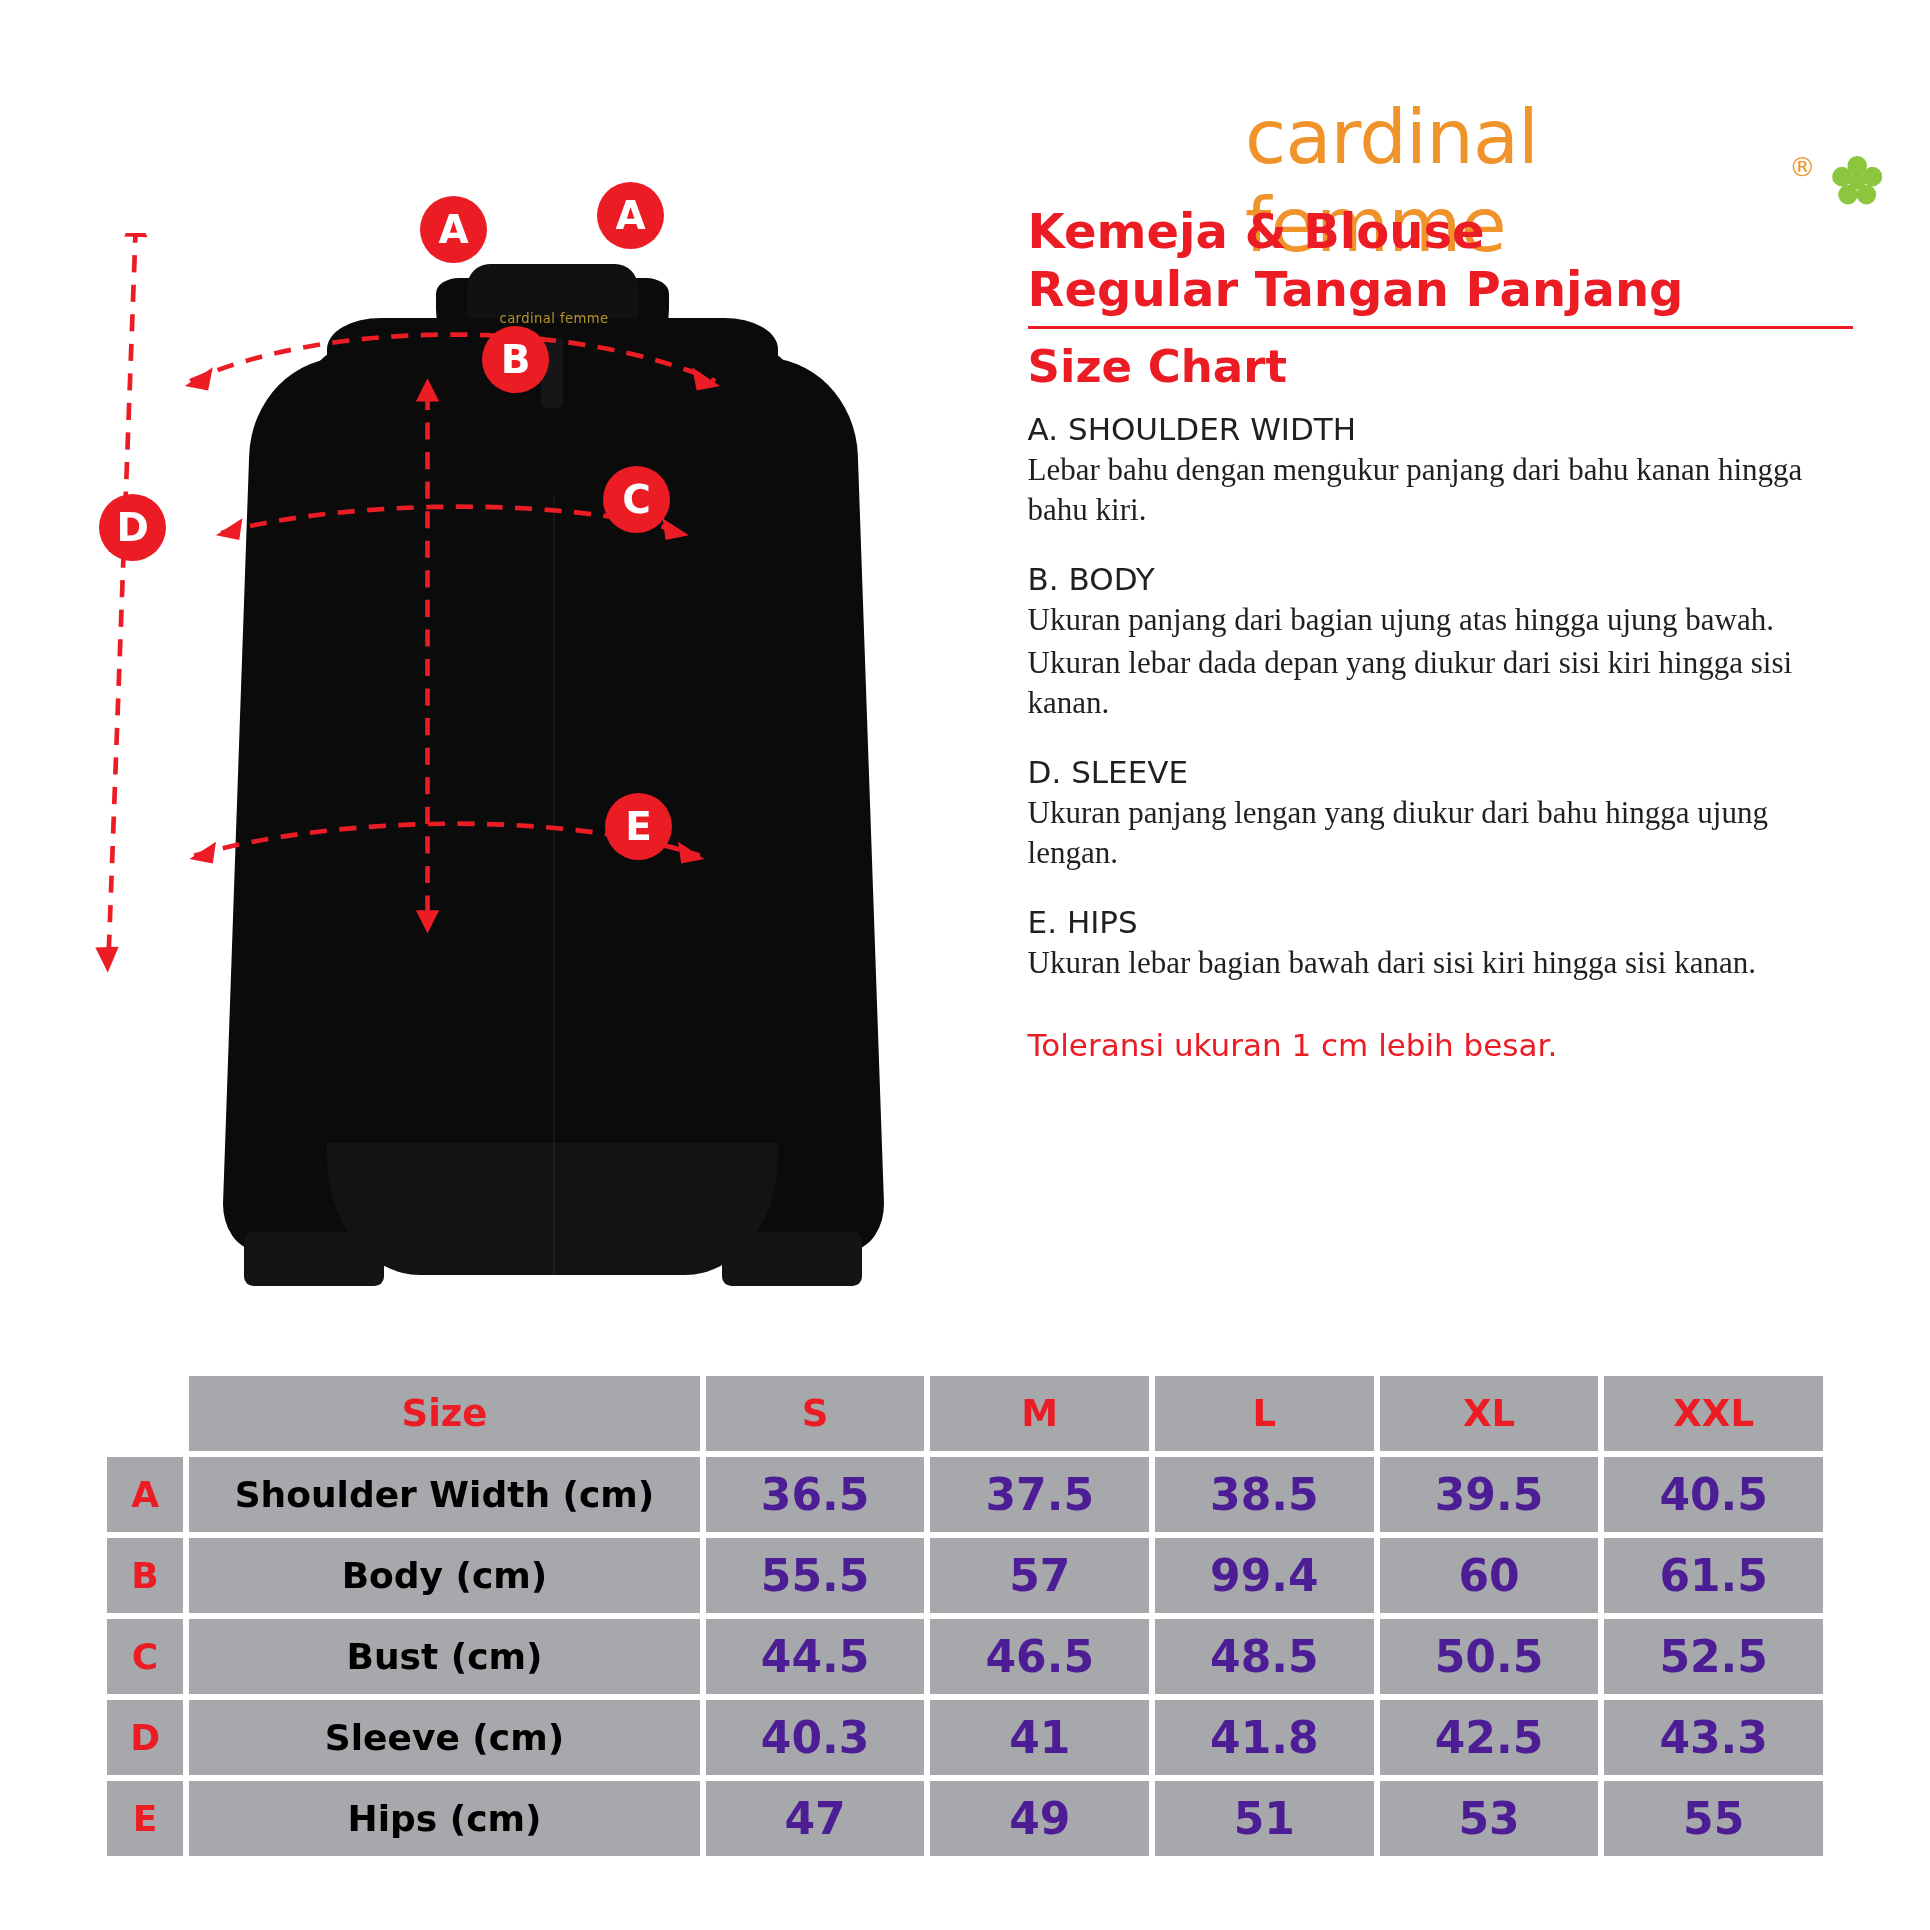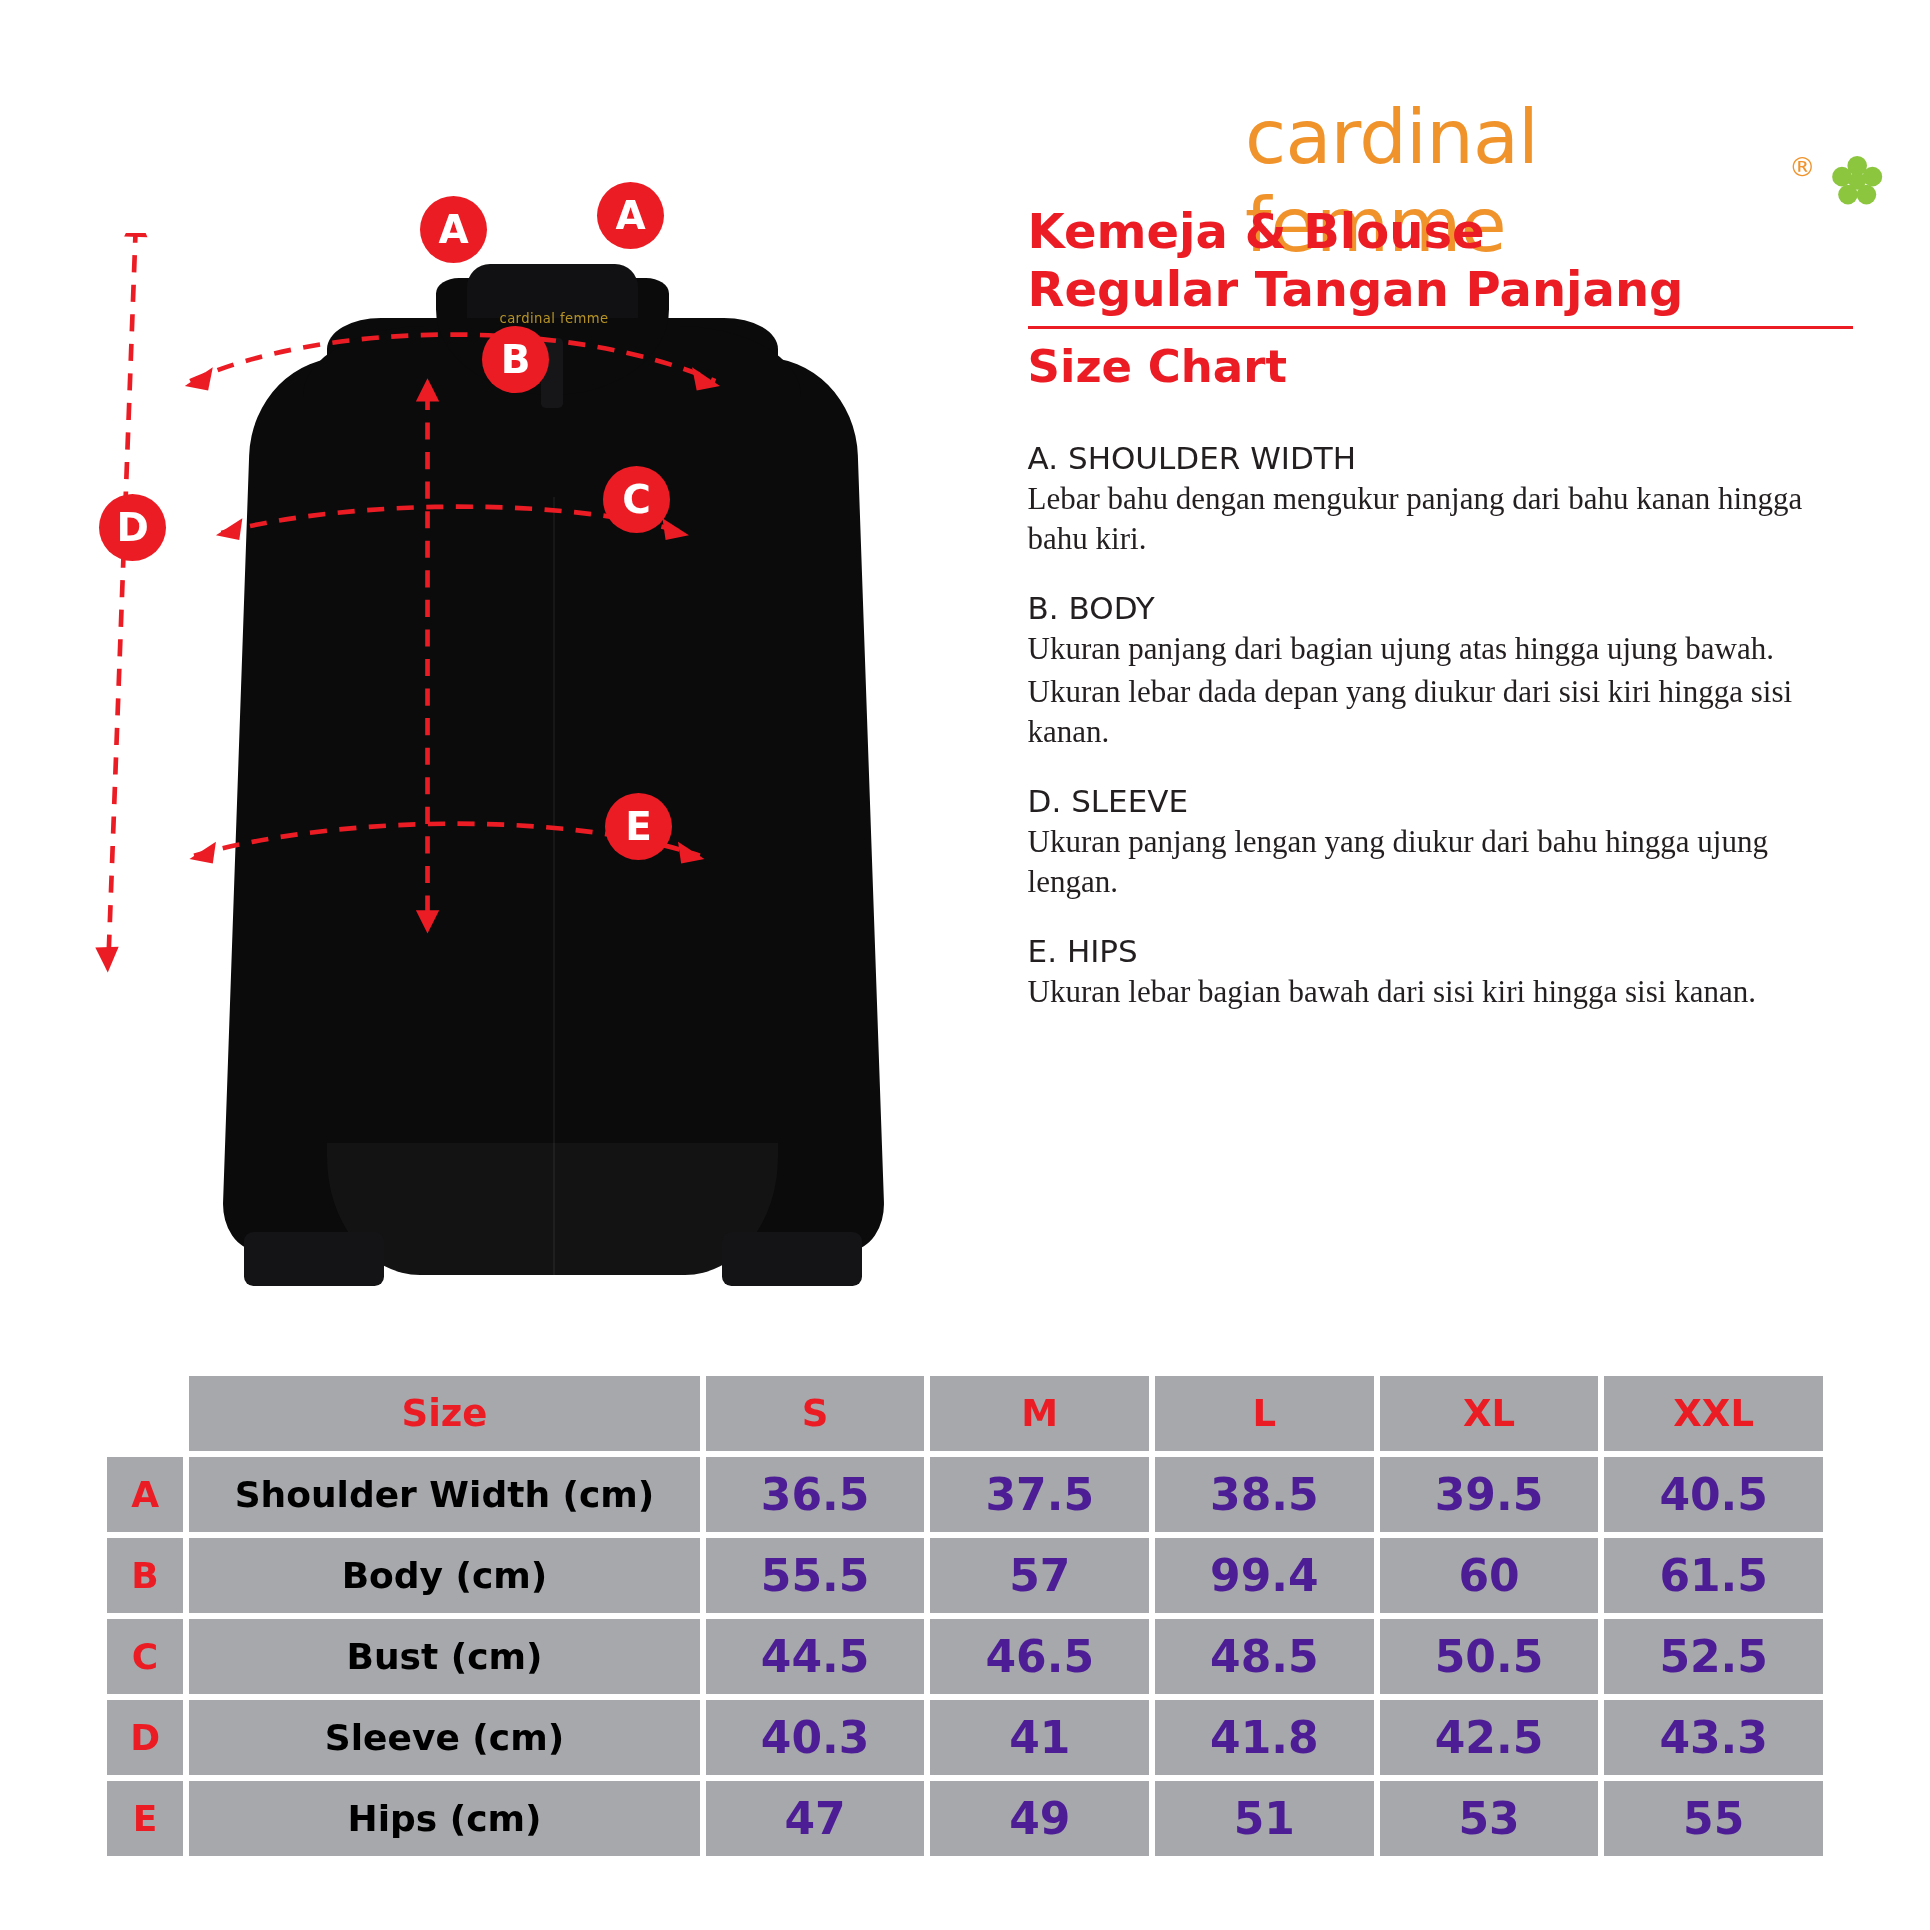--- a/index.html
+++ b/index.html
@@ -221,21 +221,21 @@
   .subtitle {
     color: #ec1c24;
     font-weight: bold;
     font-size: 45px;
     font-family: "DejaVu Sans", sans-serif;
   }
 
   .defs {
     position: absolute;
     left: 15.6px;
-    top: 370px;
+    top: 341px;
     width: 833px;
   }
   .def-head {
     font-size: 31px;
     color: #231f20;
     font-family: "DejaVu Sans", sans-serif;
     margin-top: 31px;
   }
   .def-head:first-child { margin-top: 0; }
   .def-body {
@@ -412,20 +412,21 @@
       <div class="def-body">Ukuran panjang dari bagian ujung atas hingga ujung bawah.</div>
 
       <div class="def-body">Ukuran lebar dada depan yang diukur dari sisi kiri hingga sisi kanan.</div>
 
       <div class="def-head">D. SLEEVE</div>
       <div class="def-body">Ukuran panjang lengan yang diukur dari bahu hingga ujung lengan.</div>
 
       <div class="def-head">E. HIPS</div>
       <div class="def-body">Ukuran lebar bagian bawah dari sisi kiri hingga sisi kanan.</div>
 
+      <div class="tolerance">Toleransi ukuran 1 cm lebih besar.</div>
     </div>
   </div>
 </div>
 
 <div class="table-wrap">
   <table class="size-table">
     <tbody>
       <tr>
         <td class="blank"></td>
         <th class="hdr-label">Size</th>

